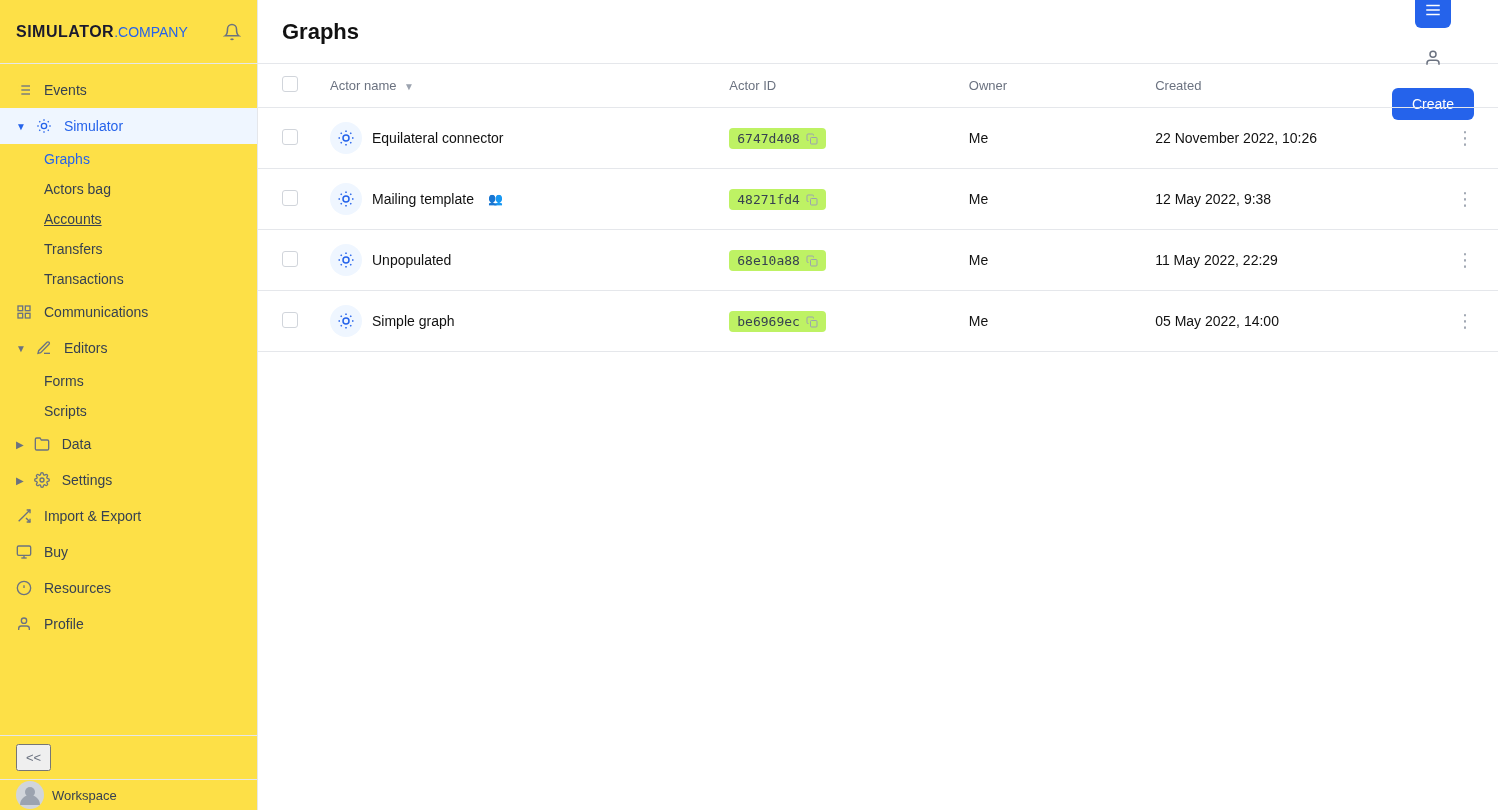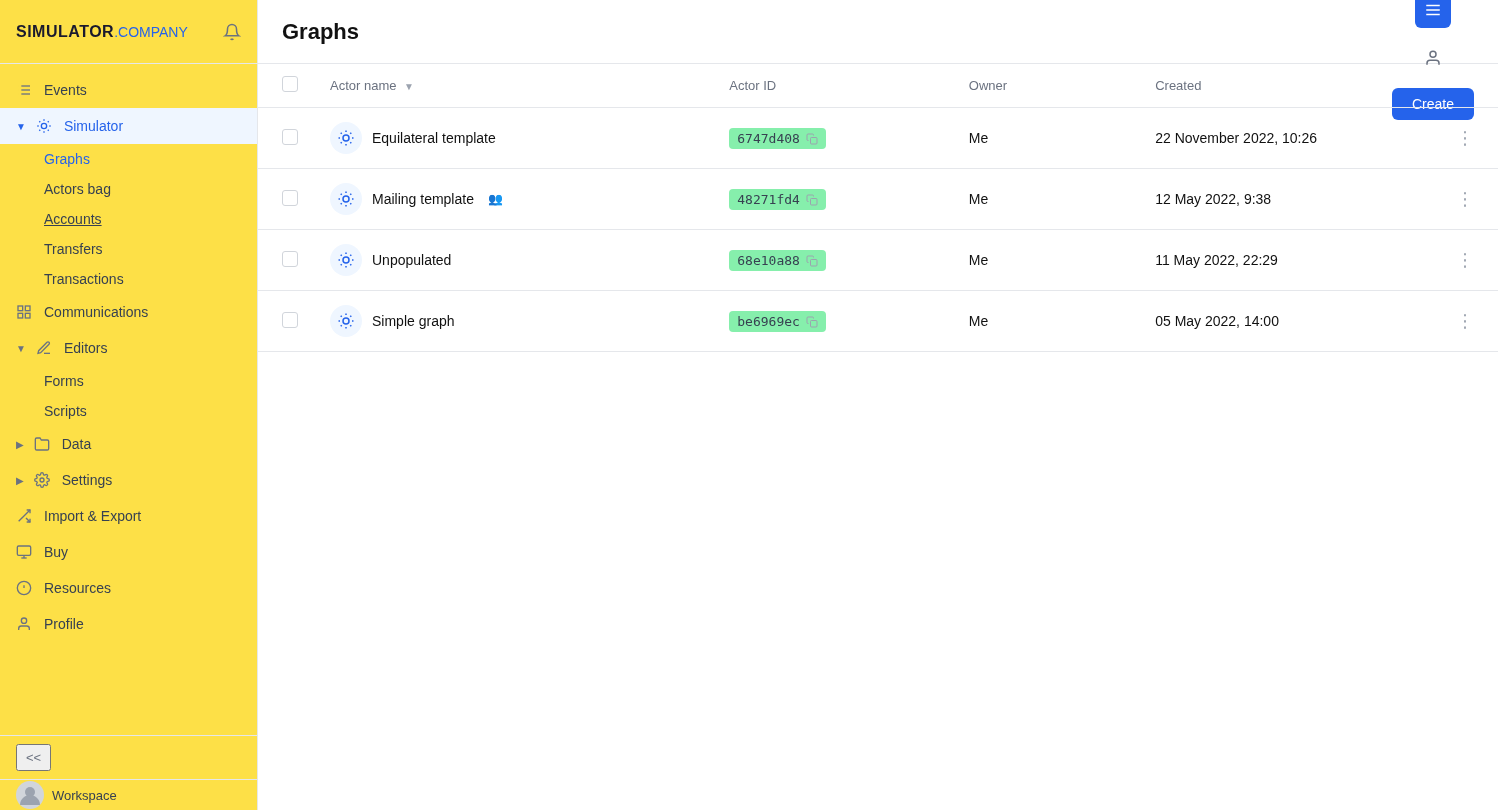--- a/index.html
+++ b/index.html
@@ -53,21 +53,21 @@
     .data-table td.col-check { padding-left: 24px; }
 
     .checkbox { width: 16px; height: 16px; border: 1.5px solid #d1d5db; border-radius: 3px; cursor: pointer; appearance: none; -webkit-appearance: none; flex-shrink: 0; }
     .checkbox:checked { background: #2563eb; border-color: #2563eb; }
 
     .actor-cell { display: flex; align-items: center; gap: 10px; }
     .actor-icon { width: 32px; height: 32px; background: #eff6ff; border-radius: 50%; display: flex; align-items: center; justify-content: center; flex-shrink: 0; }
     .actor-name { color: #111; font-size: 14px; }
     .shared-icon { color: #9ca3af; font-size: 12px; margin-left: 4px; }
 
-    .id-badge { display: inline-flex; align-items: center; gap: 6px; background: #86efac; border-radius: 4px; padding: 3px 8px; font-size: 13px; color: #374151; font-family: monospace; }
+    .id-badge { display: inline-flex; align-items: center; gap: 6px; background: #bef264; border-radius: 4px; padding: 3px 8px; font-size: 13px; color: #374151; font-family: monospace; }
     .copy-icon { color: #9ca3af; cursor: pointer; font-size: 12px; }
 
     .menu-dots { color: #9ca3af; cursor: pointer; font-size: 18px; padding: 4px 8px; border-radius: 4px; }
 
     .sort-icon { color: #9ca3af; font-size: 10px; margin-left: 4px; }
 
     
     svg { display: inline-block; vertical-align: middle; }
   </style>
 </head>
@@ -293,21 +293,21 @@
         <input type="checkbox" class="checkbox" style="">
       </td>
       <td>
         <div class="actor-cell">
           <div class="actor-icon">
             <svg width="18" height="18" viewBox="0 0 24 24" fill="none" stroke="#2563eb" stroke-width="2">
               <circle cx="12" cy="12" r="4"></circle>
               <path d="M12 2v2M12 20v2M4.93 4.93l1.41 1.41M17.66 17.66l1.41 1.41M2 12h2M20 12h2M4.93 19.07l1.41-1.41M17.66 6.34l1.41-1.41"></path>
             </svg>
           </div>
-          <span class="actor-name">Equilateral template</span>
+          <span class="actor-name">Equilateral connector</span>
 
         </div>
       </td>
       <td>
         <span class="id-badge">
           <span>6747d408</span>
           <span class="copy-icon">
             <svg width="12" height="12" viewBox="0 0 24 24" fill="none" stroke="currentColor" stroke-width="2">
                       <rect x="9" y="9" width="13" height="13" rx="2"></rect>
                       <path d="M5 15H4a2 2 0 0 1-2-2V4a2 2 0 0 1 2-2h9a2 2 0 0 1 2 2v1"></path>

